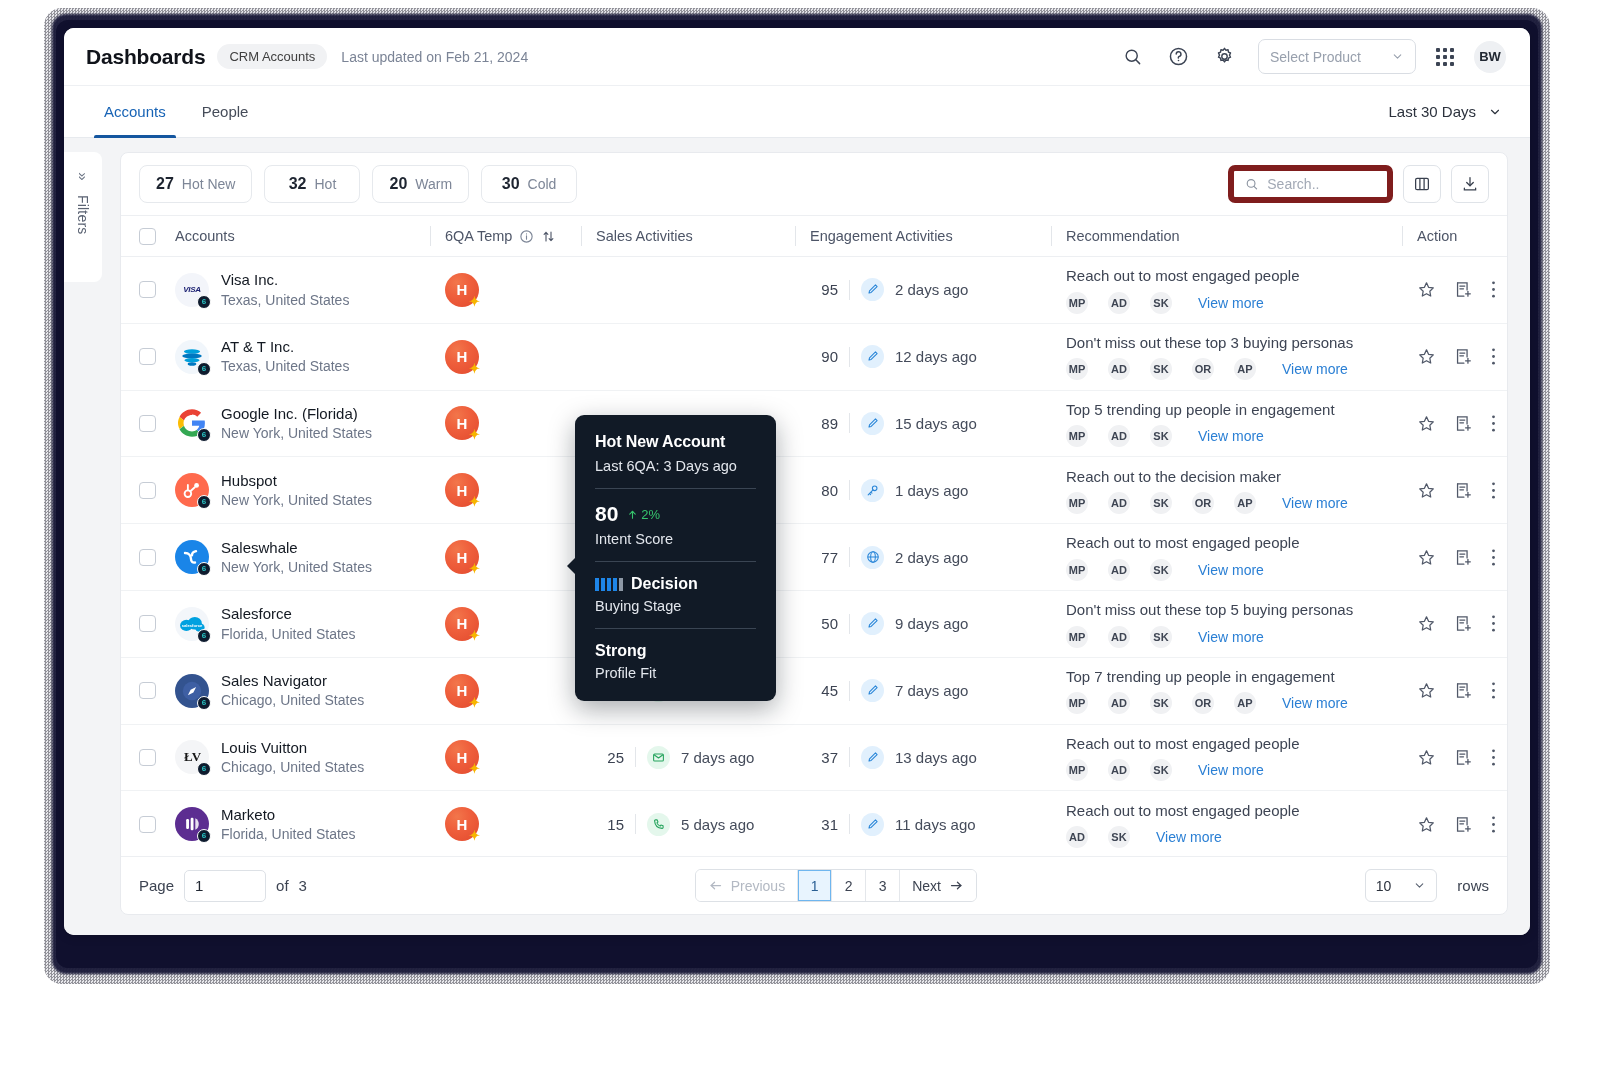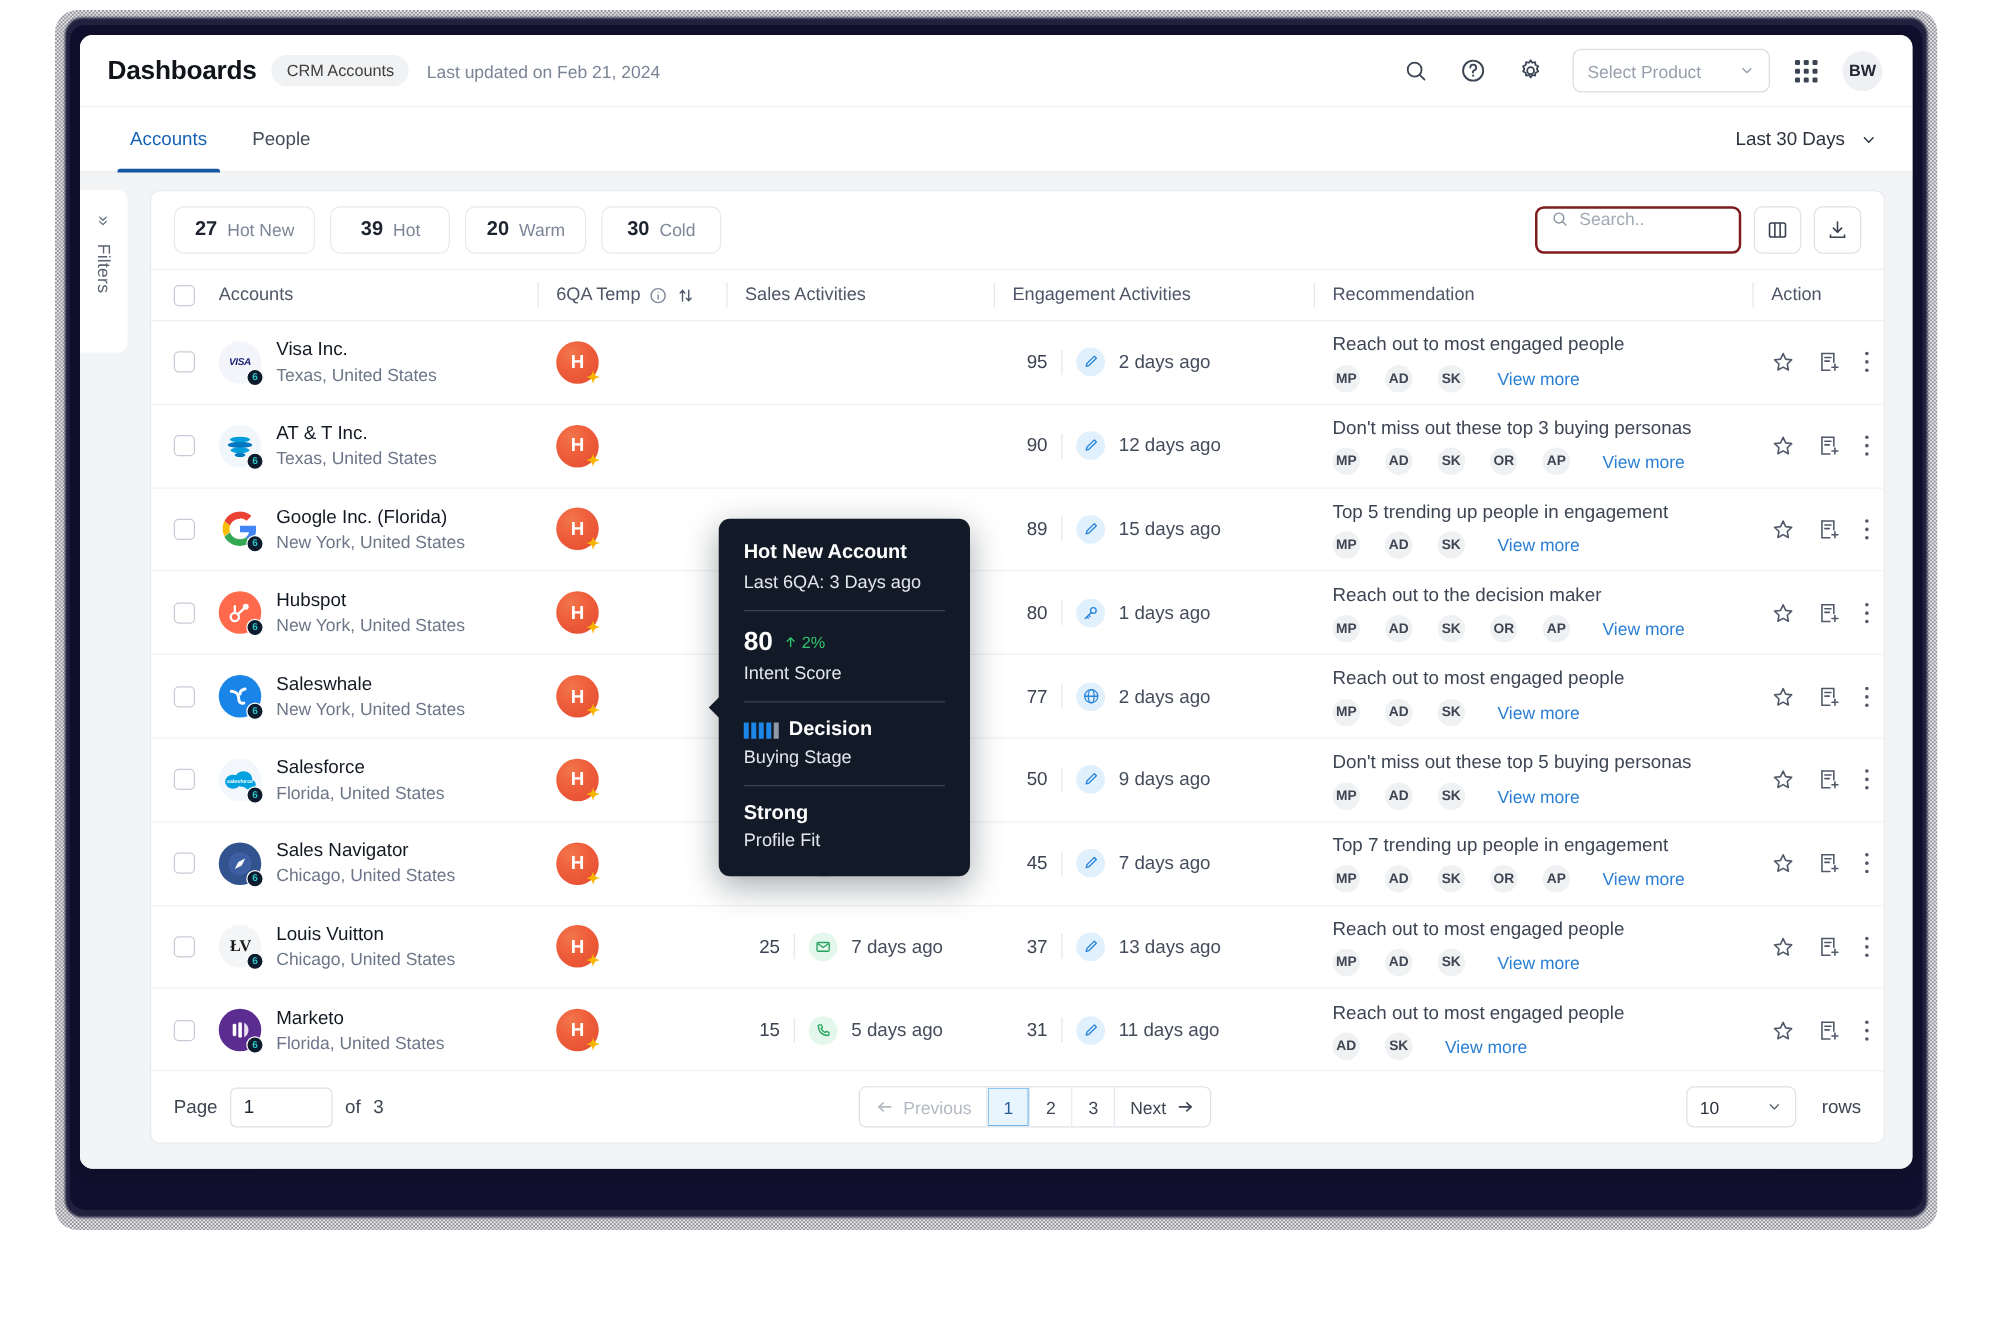--- a/index.html
+++ b/index.html
@@ -165,22 +165,22 @@
     height: 38px; min-width: 96px;
     display: flex; align-items: center; justify-content: center; gap: 8px;
     padding: 0 16px; cursor: pointer; background: #fff;
   }
   .stat-num { font-size: 16px; font-weight: bold; color: #1d2430; }
   .stat-label { font-size: 14px; color: #7d8697; }
 
   .toolbar-right { margin-left: auto; display: flex; align-items: center; gap: 10px; }
   .searchbox {
     width: 165px; height: 38px;
-    border: 2px solid #7f1d1d; border-radius: 7px;
-    display: flex; align-items: flex-start; gap: 9px; padding: 0 11px;
+    border: 6px solid #7f1d1d; border-radius: 7px;
+    display: flex; align-items: center; gap: 9px; padding: 0 11px;
   }
   .searchbox input {
     border: 0; outline: 0; font-size: 14px; color: #2a303b;
     width: 100%; font-family: inherit; background: transparent;
   }
   .searchbox input::placeholder { color: #a2a9b5; }
   .sq-btn {
     width: 38px; height: 38px; border: 1px solid #dfe3e8; border-radius: 7px;
     display: flex; align-items: center; justify-content: center;
     color: #39404e; cursor: pointer; background: #fff;
@@ -289,21 +289,21 @@
     display: flex; align-items: center; justify-content: center;
     height: 100%; padding: 0 12px; font-size: 14px; color: #3d4452;
     border-right: 1px solid #e4e7eb; cursor: pointer; gap: 8px;
     background: #fff;
   }
   .pager > div:last-child { border-right: 0; }
   .pager .disabled { color: #b3b9c3; cursor: default; }
   .pager .pg { min-width: 34px; padding: 0; }
   .pager .pg.active { background: #e8f4fe; color: #2a5f93; box-shadow: inset 0 0 0 1px #6fb6ef; }
   .rows-sel {
-    display: flex; align-items: center; gap: 38px;
+    display: flex; align-items: center; gap: 22px;
     border: 1px solid #dde1e6; border-radius: 6px;
     height: 33px; padding: 0 10px; font-size: 14px; color: #2c323d; cursor: pointer;
   }
 
   
   .tooltip {
     position: absolute;
     left: 454px; top: 262px;
     width: 201px;
     background: #111a26;
@@ -409,21 +409,21 @@
       </div>
 
       <div class="panel">
 
         <div class="toolbar">
           <div class="stat-card">
             <span class="stat-num">27</span>
             <span class="stat-label">Hot New</span>
           </div>
           <div class="stat-card">
-            <span class="stat-num">39</span>
+            <span class="stat-num">32</span>
             <span class="stat-label">Hot</span>
           </div>
           <div class="stat-card">
             <span class="stat-num">20</span>
             <span class="stat-label">Warm</span>
           </div>
           <div class="stat-card">
             <span class="stat-num">30</span>
             <span class="stat-label">Cold</span>
           </div>

